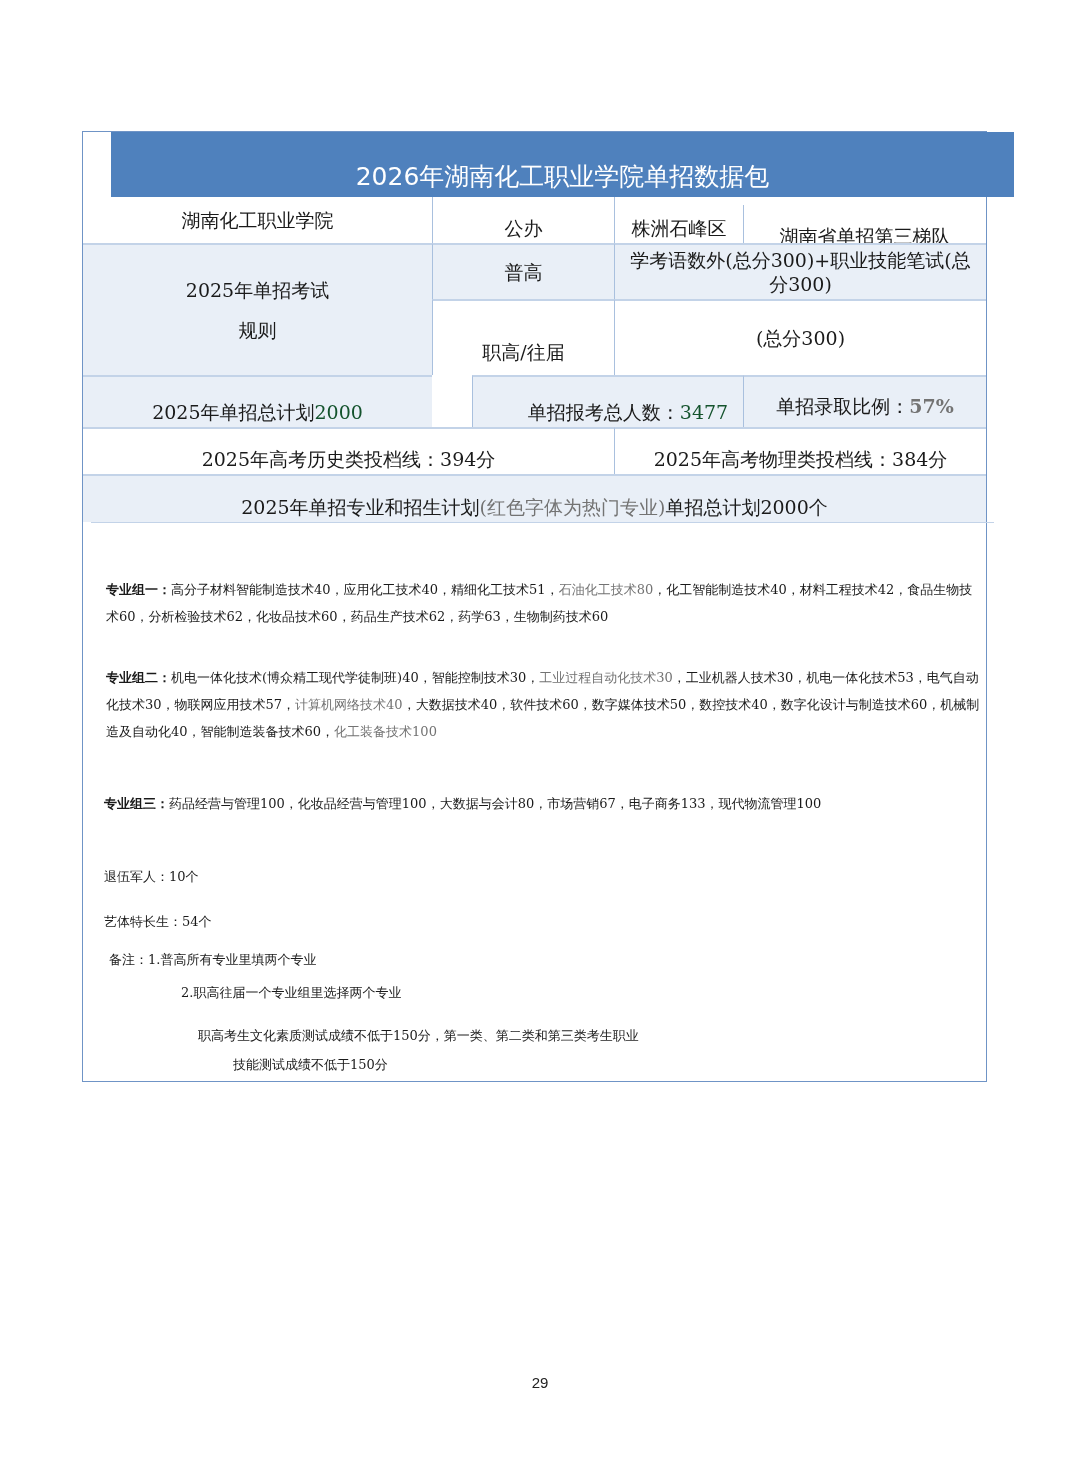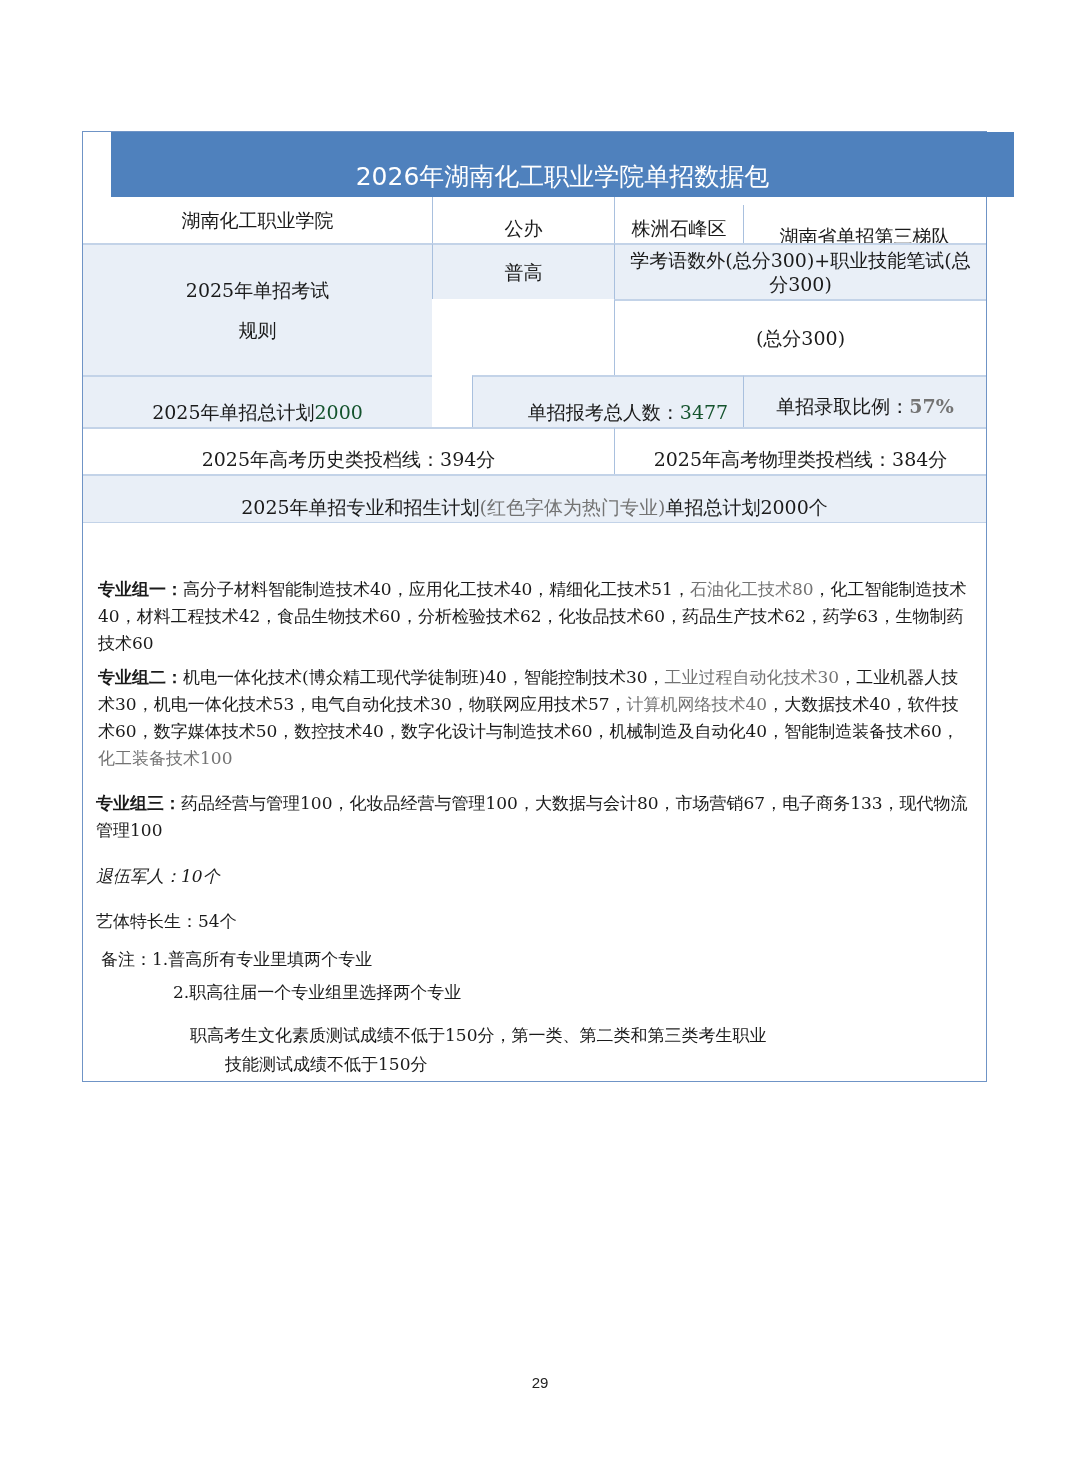--- a/index.html
+++ b/index.html
@@ -5,21 +5,21 @@
   html, body { margin:0; padding:0; background:#ffffff; }
   body { width:1080px; height:1466px; position:relative; font-family:"DejaVu Serif","Liberation Serif",serif; color:#1a1a1a; }
   .doc { position:absolute; left:82px; top:131px; width:905px; height:951px; border:1px solid #6f94c6; box-sizing:border-box; }
   .cell { position:absolute; box-sizing:border-box; display:flex; align-items:center; justify-content:center; text-align:center; font-size:19px; line-height:1.3; }
   .hdr { left:0; top:0; width:903px; height:65px; background:#4f81bd; color:#ffffff; font-size:25px; font-family:"DejaVu Sans","Liberation Sans",sans-serif; align-items:flex-end; padding-bottom:4px;margin-left:28px; }
   .shade { background:#e9eff7; }
   .bl { border-left:1px solid #a9c0de; }
   .bt { border-top:2px solid #c3d3e8; }
   .blue { color:#14532d; }
   .red { color:#737373; }
-  .body { position:absolute; left:0; top:390px; width:903px; height:559px; border-top:1px solid #c3d3e8; font-size:17px; line-height:27px; }
+  .body { position:absolute; left:8px; top:390px; width:903px; height:559px; border-top:1px solid #c3d3e8; font-size:13px; line-height:27px; }
   .para { position:absolute; left:15px; width:875px; }
   .b { font-weight:bold; }
   .pagenum { position:absolute; left:0; width:1080px; top:1374px; text-align:center; font-family:"Liberation Sans",sans-serif; font-size:15px; color:#222; }
 </style>
 </head>
 <body>
 
 <div class="doc">
 
   <div class="cell hdr">2026年湖南化工职业学院单招数据包</div>
@@ -28,20 +28,21 @@
   <div class="cell bl" style="left:349px;top:65px;width:182px;height:46px;align-items:flex-end;padding-bottom:2px;">公办</div>
   <div class="cell bl" style="left:531px;top:65px;width:129px;height:46px;align-items:flex-end;padding-bottom:2px;">株洲石峰区</div>
   <div class="cell bl" style="left:660px;top:65px;width:243px;height:46px;align-items:flex-end;padding-bottom:2px;margin-top:8px;">湖南省单招第三梯队</div>
 
   <div class="cell shade bt" style="left:0;top:111px;width:349px;height:132px;flex-direction:column;line-height:40px;">
     <span>2025年单招考试</span>
     <span>规则</span>
   </div>
   <div class="cell shade bl bt" style="left:349px;top:111px;width:182px;height:56px;">普高</div>
   <div class="cell shade bl bt" style="left:531px;top:111px;width:372px;height:56px;padding:0 10px;line-height:24px;">学考语数外(总分300)+职业技能笔试(总分300)</div>
+  <div class="cell bl bt" style="left:349px;top:167px;width:182px;height:76px;align-items:flex-end;padding-bottom:10px;">职高/往届</div>
   <div class="cell bl bt" style="left:531px;top:167px;width:372px;height:76px;flex-direction:column;line-height:36px;">
     <span>(总分300)</span>
   </div>
 
   <div class="cell shade bt" style="left:0;top:243px;width:349px;height:52px;align-items:flex-end;padding-bottom:2px;">
     <span>2025年单招总计划</span>
       <span class="blue">2000</span>
   </div>
   <div class="cell shade bl bt" style="left:349px;top:243px;width:311px;height:52px;align-items:flex-end;padding-bottom:2px;margin-left:40px;">
     <span>单招报考总人数：</span>
@@ -64,21 +65,21 @@
   <div class="body">
     <div class="para" style="top:53px;">
       <span class="b">专业组一：</span><span>高分子材料智能制造技术40，应用化工技术40，精细化工技术51，</span><span class="red">石油化工技术80</span><span>，化工智能制造技术40，材料工程技术42，食品生物技术60，分析检验技术62，化妆品技术60，药品生产技术62，药学63，生物制药技术60</span>
     </div>
     <div class="para" style="top:141px;">
       <span class="b">专业组二：</span><span>机电一体化技术(博众精工现代学徒制班)40，智能控制技术30，</span><span class="red">工业过程自动化技术30</span><span>，工业机器人技术30，机电一体化技术53，电气自动化技术30，物联网应用技术57，</span><span class="red">计算机网络技术40</span><span>，大数据技术40，软件技术60，数字媒体技术50，数控技术40，数字化设计与制造技术60，机械制造及自动化40，智能制造装备技术60，</span><span class="red">化工装备技术100</span>
     </div>
     <div class="para" style="top:267px;left:13px;">
       <span class="b">专业组三：</span><span>药品经营与管理100，化妆品经营与管理100，大数据与会计80，市场营销67，电子商务133，现代物流管理100</span>
     </div>
-    <div class="para" style="top:340px;left:13px;font-style:italic;">退伍军人：10个</div>
+    <div class="para" style="top:340px;left:13px;">退伍军人：10个</div>
     <div class="para" style="top:385px;left:13px;">艺体特长生：54个</div>
     <div class="para" style="top:423px;left:18px;">备注：1.普高所有专业里填两个专业</div>
     <div class="para" style="top:456px;left:90px;">2.职高往届一个专业组里选择两个专业</div>
     <div class="para" style="top:499px;left:107px;width:790px;">职高考生文化素质测试成绩不低于150分，第一类、第二类和第三类考生职业</div>
     <div class="para" style="top:528px;left:110px;margin-left:32px;">技能测试成绩不低于150分</div>
   </div>
 </div>
 
 <div class="pagenum">29</div>
 

